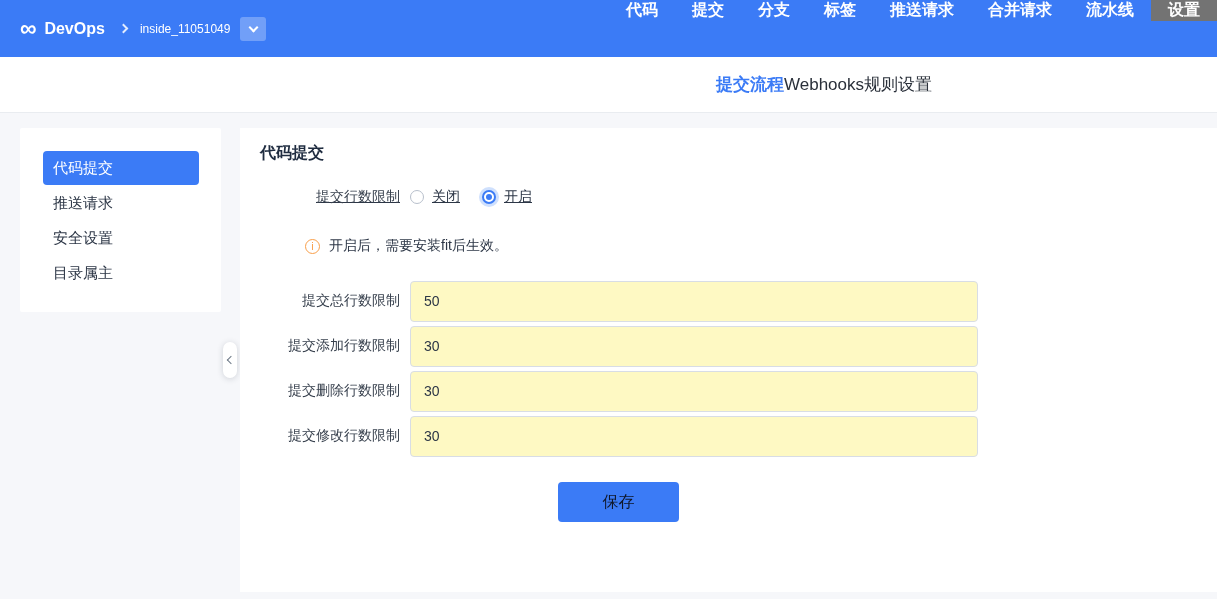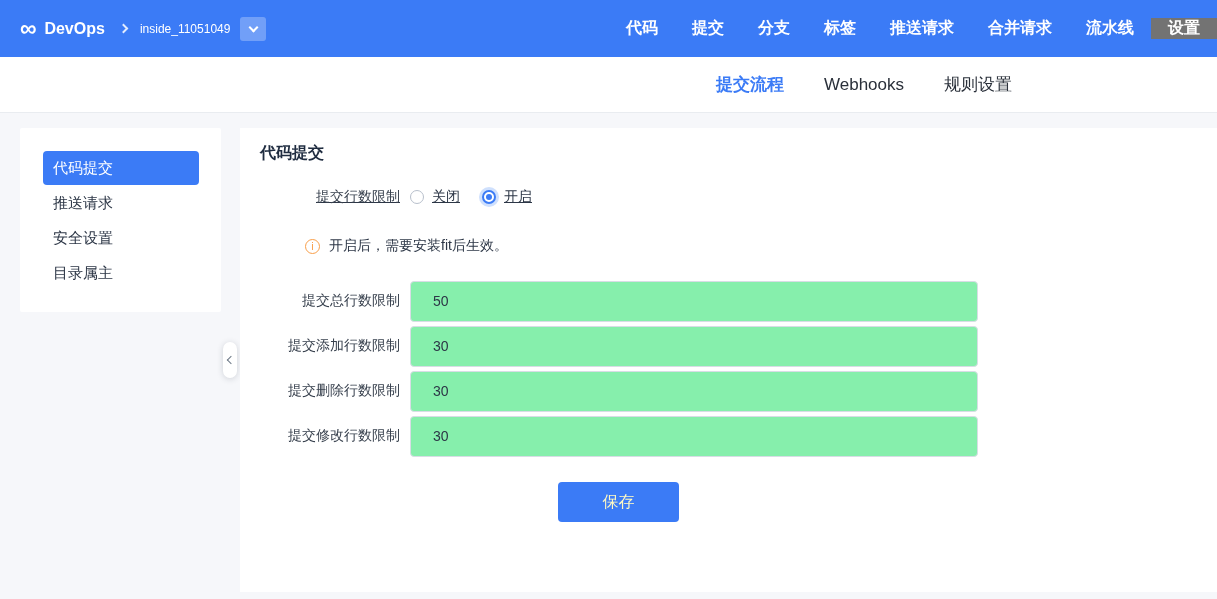--- a/index.html
+++ b/index.html
@@ -28,31 +28,31 @@
   .crumb-dd {
     margin-left:10px; width:26px; height:24px; border-radius:3px;
     background:rgba(255,255,255,.28);
     display:flex; align-items:center; justify-content:center; cursor:pointer;
   }
   .chev-down {
     width:7px; height:7px; margin-top:-3px;
     border-right:2px solid #fff; border-bottom:2px solid #fff;
     transform:rotate(45deg);
   }
-  .topnav { margin-left:auto; display:flex; height:57px; align-items:center; }
+  .topnav { margin-left:auto; display:flex; height:57px; align-items:flex-start; }
   .topnav-item {
     display:flex; align-items:center; padding:0 17px;
     font-size:16px; font-weight:600; cursor:pointer; white-space:nowrap;
   }
   .topnav-item.active { background:#737373; }
 
   
   .subnav {
     height:56px; background:#fff; border-bottom:1px solid #e9ecf0;
-    display:flex; align-items:center; gap:40px; padding-left:716px;
+    display:flex; align-items:center; padding-left:716px;
   }
   .subnav-item { font-size:17px; color:#2a303a; cursor:pointer; white-space:nowrap; }
   .subnav-item.active { color:#3b7bf6; font-weight:bold; }
 
   
   .page-body { position:relative; height:486px; background:#f6f7fa; }
 
   .sidebar-card {
     position:absolute; left:20px; top:15px; width:201px; height:184px;
     background:#fff; border-radius:2px; padding-top:23px;
@@ -112,28 +112,28 @@
     width:15px; height:15px; flex:none; border-radius:50%;
     border:1px solid #f99f4a; color:#f99f4a;
     font-size:11px; line-height:13px; text-align:center; font-style:normal;
   }
 
   .fields { margin-top:27px; }
   .field-row { display:flex; align-items:center; height:36px; margin-bottom:9px; }
   .field-input {
     margin-left:10px; width:568px; height:41px;
     border:1px solid #d8dde5; border-radius:4px;
-    padding:0 22px; font-size:14px; color:#2c3646;
-    font-family:inherit; background:#86efac; outline:none;
+    padding:0 13px; font-size:14px; color:#2c3646;
+    font-family:inherit; background:#fef9c3; outline:none;
   }
 
   .save-row { margin-top:28px; }
   .save-btn {
     margin-left:298px; width:121px; height:40px;
-    background:#3b7bf6; color:#fef9c3; border:none; border-radius:4px;
+    background:#3b7bf6; color:#0f172a; border:none; border-radius:4px;
     font-size:16px; font-family:inherit; cursor:pointer;
   }
 </style>
 </head>
 <body>
 
 <div class="header">
   <div class="crumb">
     <span class="logo-mark">∞</span>
     <span class="crumb-product">DevOps</span>

